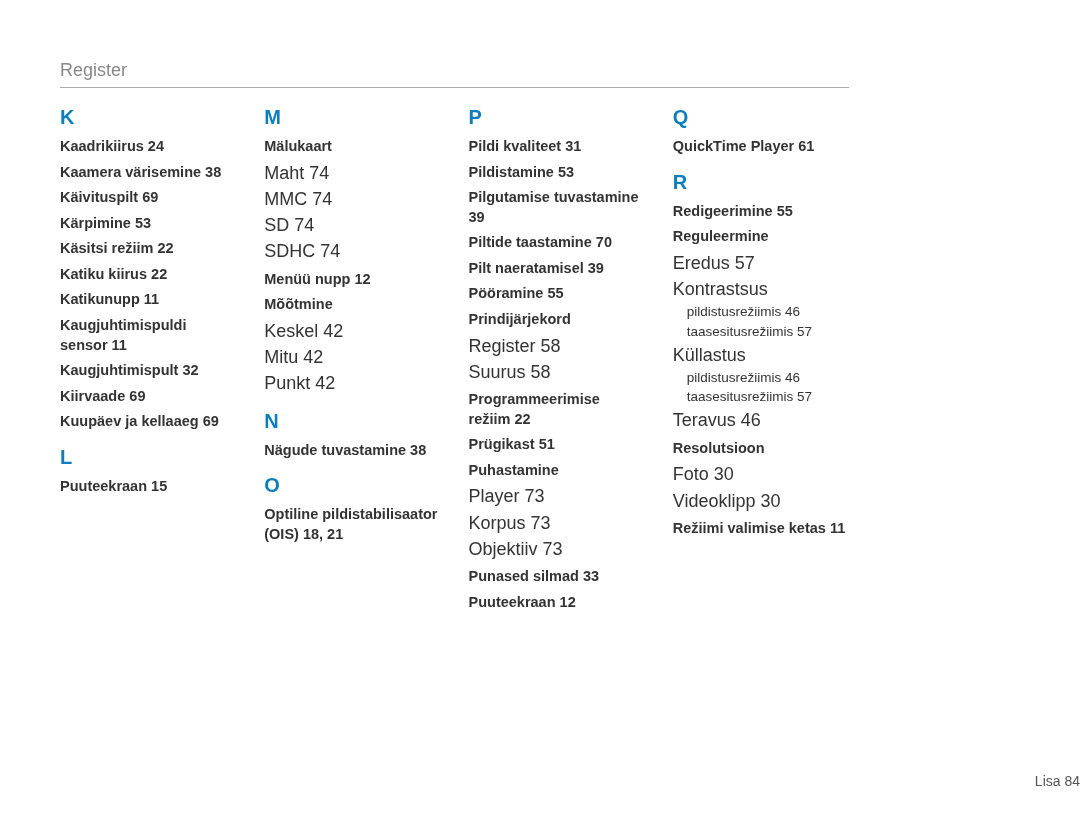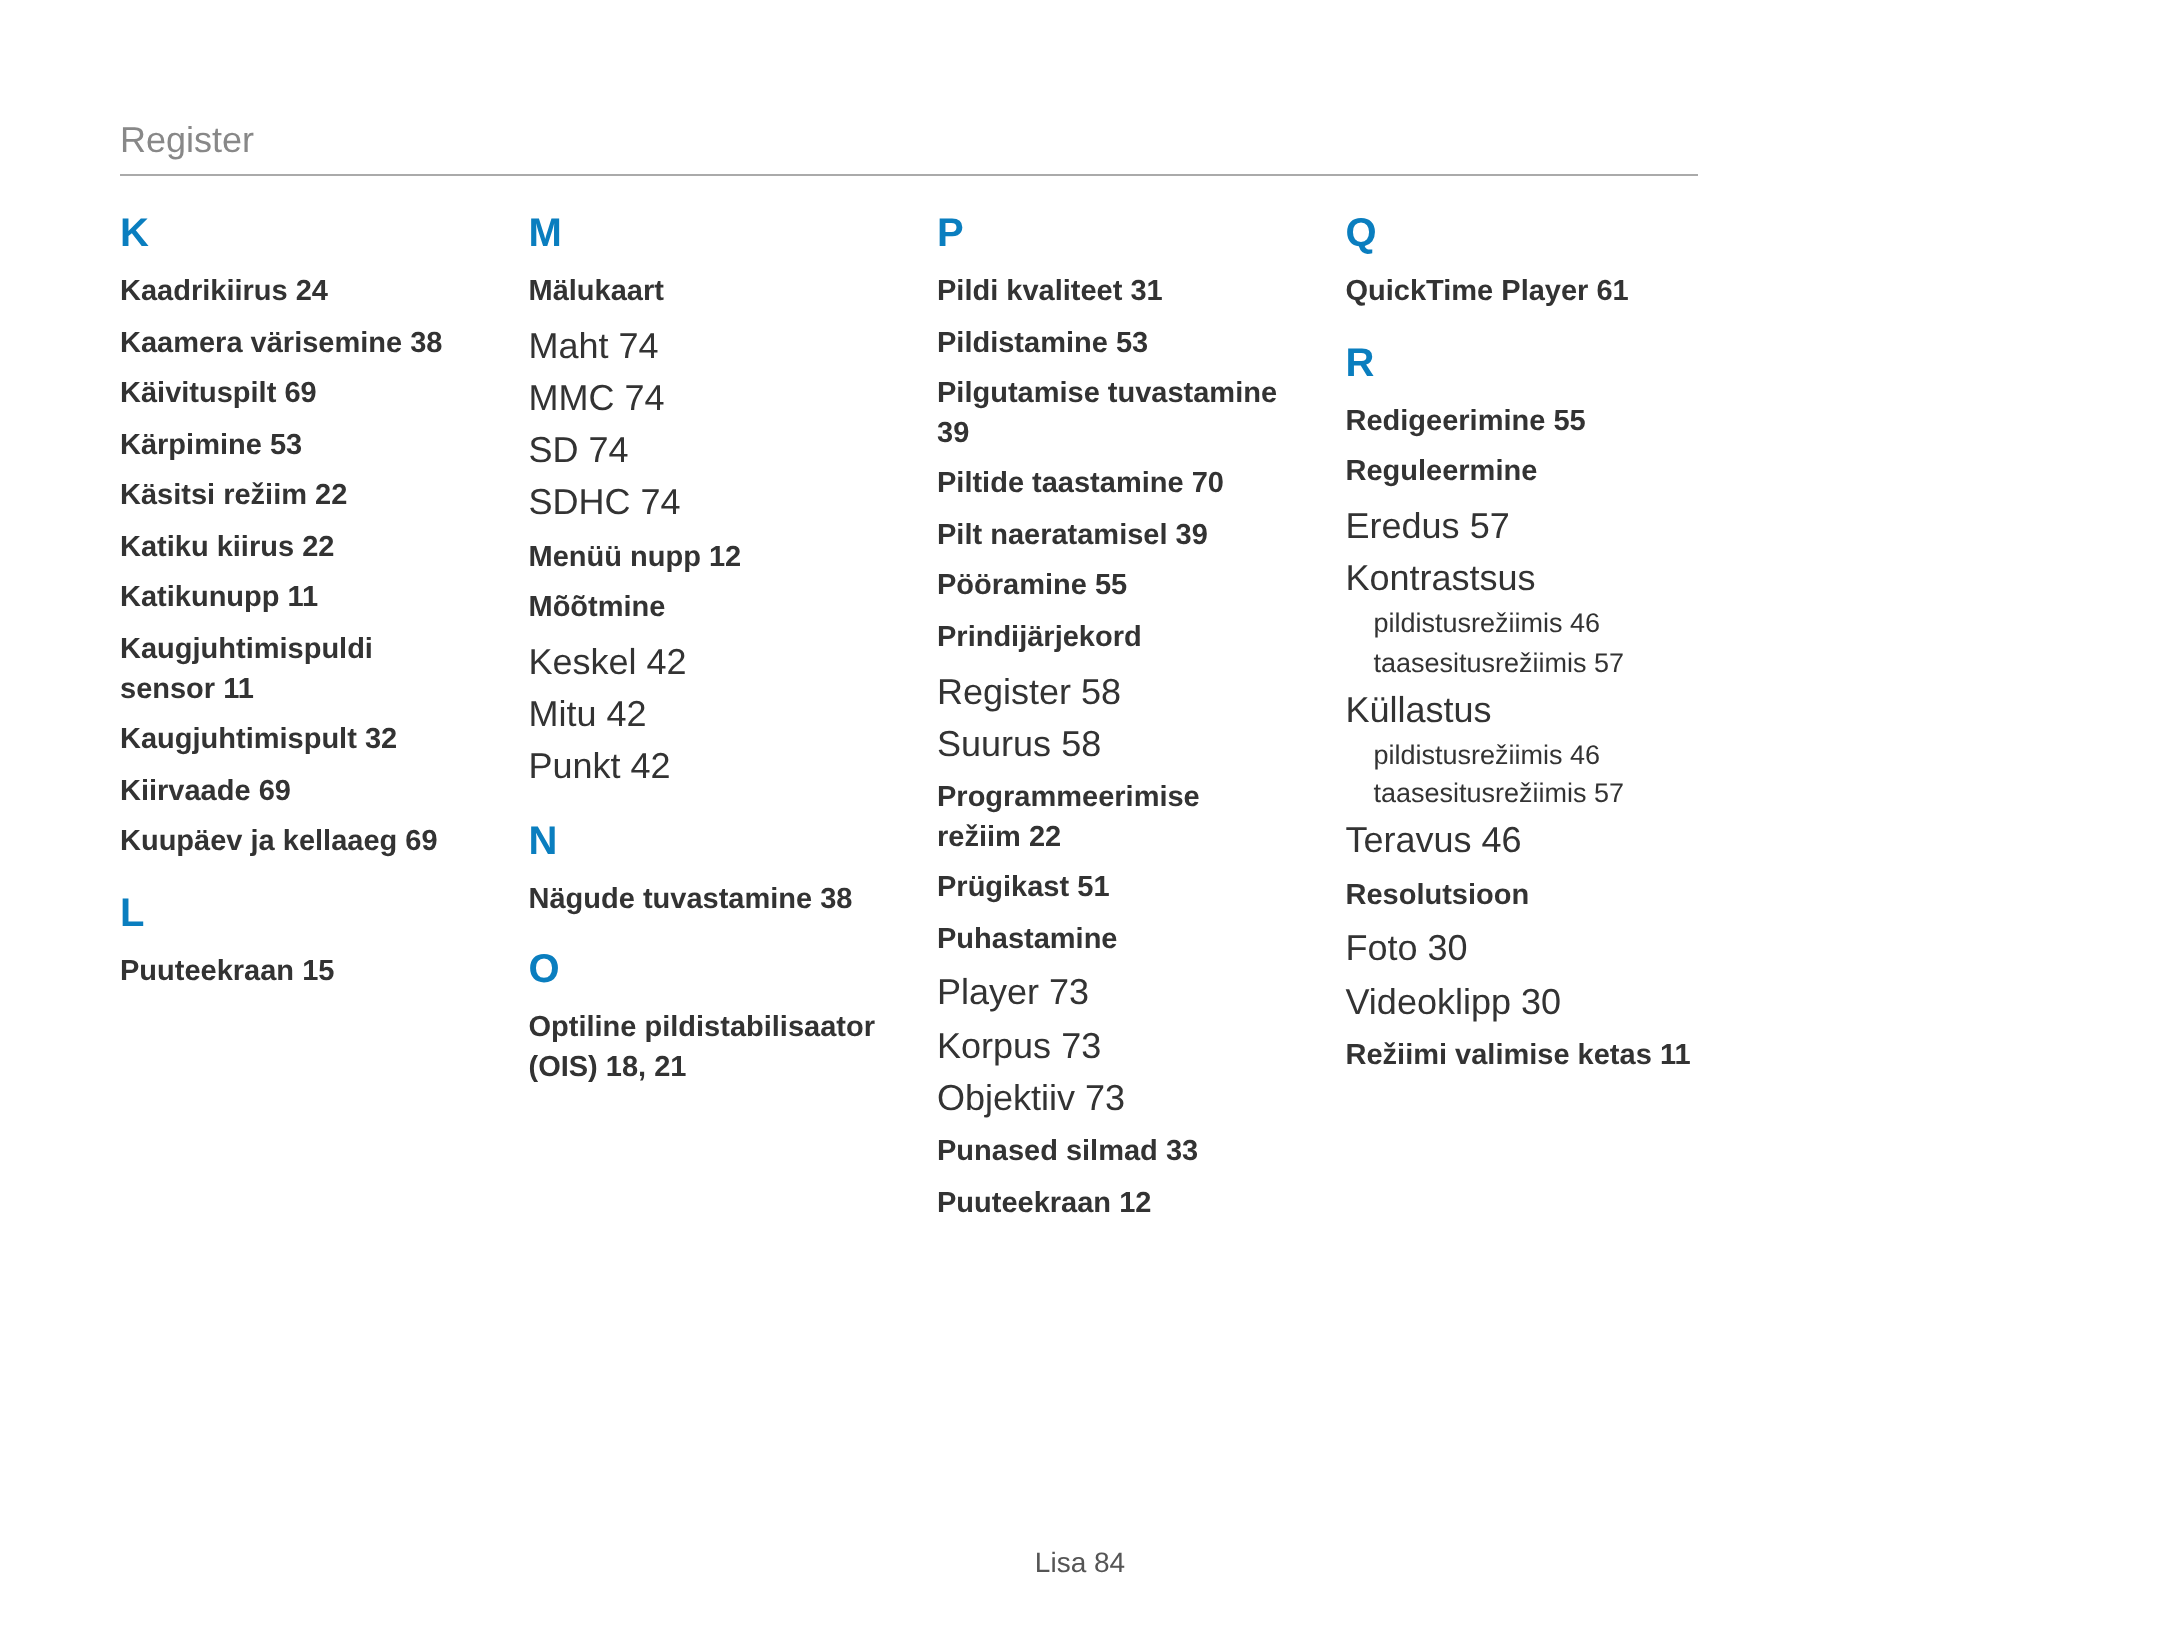--- a/index.html
+++ b/index.html
@@ -68,21 +68,21 @@
     font-weight: 400;
     font-size: 13.5px;
     line-height: 1.35;
     margin: 1px 0 1px 14px;
   }
   .footer {
     position: absolute;
     bottom: 26px;
     left: 0;
     width: 1080px;
-    text-align: center;
+    text-align: right;
     font-size: 14px;
     color: #555;
   }
   .footer .pg {
     font-weight: 400;
   }
 </style>
 </head>
 <body>
 

